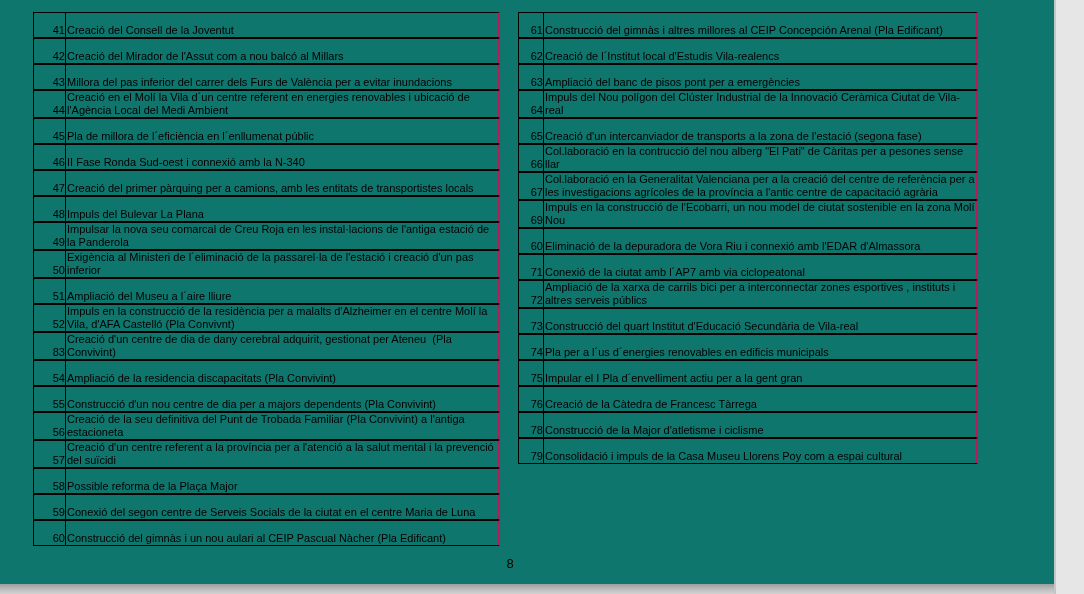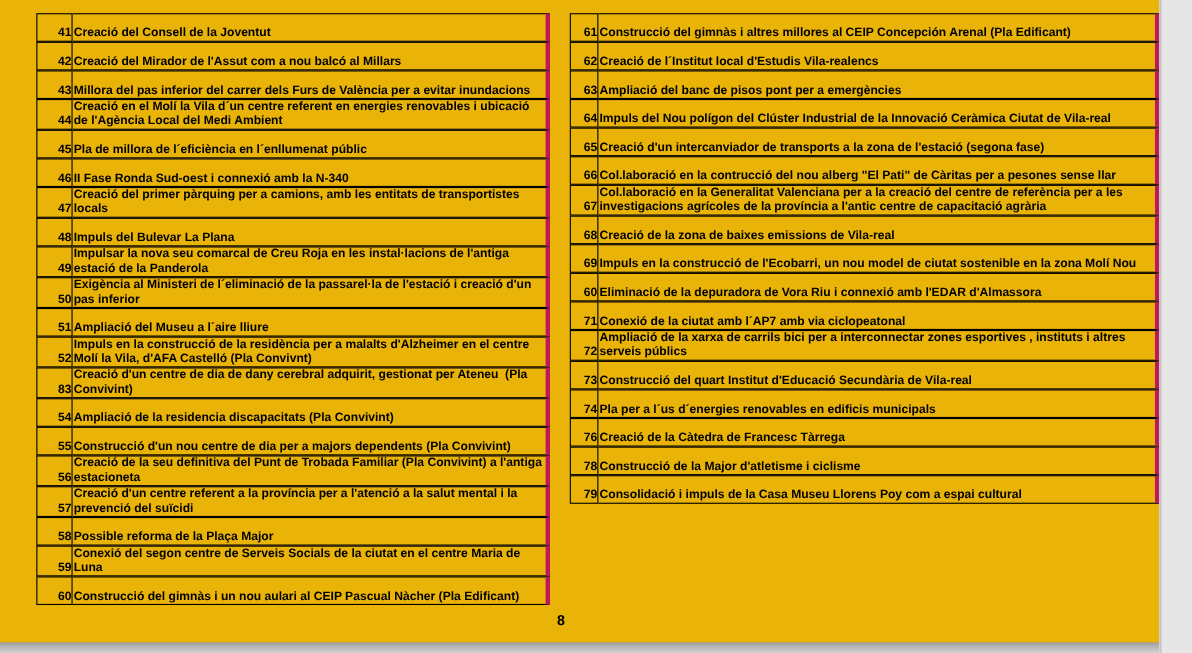--- a/index.html
+++ b/index.html
@@ -13,22 +13,21 @@
     overflow: hidden;
     background: #e7e7e7;
     font-family: "Liberation Sans", sans-serif;
   }
   .page {
     position: absolute;
     left: 0;
     top: 0;
     width: 1054px;
     height: 585px;
-    background: #eab308;
-    font-weight: bold;
+    background: #0f766e;
   }
   .viewer-gutter {
     position: absolute;
     left: 1054px;
     top: 0;
     width: 30px;
     height: 594px;
     background: #e6e6e6;
     border-left: 2px solid #c6c6c6;
     box-sizing: border-box;
@@ -59,33 +58,33 @@
     overflow: hidden;
     white-space: pre-wrap;
     word-wrap: break-word;
   }
   table.items td.num {
     border-left: 1px solid #000000;
     border-right: 1px solid #000000;
     text-align: right;
   }
   table.items td.txt {
-    border-right: 4px solid #be185d;
+    border-right: 2px solid #be185d;
     padding-left: 1px;
   }
   #tbl-left {
     left: 33px;
     top: 12px;
     width: 467px;
   }
   #tbl-left col.c-num { width: 33px; }
   #tbl-right {
     left: 518px;
     top: 12px;
-    width: 536px;
+    width: 460px;
   }
   #tbl-right col.c-num { width: 26px; }
   .page-number {
     position: absolute;
     left: 0;
     top: 556px;
     width: 1020px;
     text-align: center;
     font-size: 13px;
     color: #000000;
@@ -213,24 +212,20 @@
         </tr>
         <tr>
           <td class="num">66</td>
           <td class="txt">Col.laboració en la contrucció del nou alberg "El Pati" de Càritas per a pesones sense llar</td>
         </tr>
         <tr>
           <td class="num">67</td>
           <td class="txt">Col.laboració en la Generalitat Valenciana per a la creació del centre de referència per a les investigacions agrícoles de la província a l'antic centre de capacitació agrària</td>
         </tr>
         <tr>
-          <td class="num">68</td>
-          <td class="txt">Creació de la zona de baixes emissions de Vila-real</td>
-        </tr>
-        <tr>
           <td class="num">69</td>
           <td class="txt">Impuls en la construcció de l'Ecobarri, un nou model de ciutat sostenible en la zona Molí Nou</td>
         </tr>
         <tr>
           <td class="num">60</td>
           <td class="txt">Eliminació de la depuradora de Vora Riu i connexió amb l'EDAR d'Almassora</td>
         </tr>
         <tr>
           <td class="num">71</td>
           <td class="txt">Conexió de la ciutat amb l´AP7 amb via ciclopeatonal</td>
@@ -241,20 +236,24 @@
         </tr>
         <tr>
           <td class="num">73</td>
           <td class="txt">Construcció del quart Institut d'Educació Secundària de Vila-real</td>
         </tr>
         <tr>
           <td class="num">74</td>
           <td class="txt">Pla per a l´us d´energies renovables en edificis municipals</td>
         </tr>
         <tr>
+          <td class="num">75</td>
+          <td class="txt">Impular el I Pla d´envelliment actiu per a la gent gran</td>
+        </tr>
+        <tr>
           <td class="num">76</td>
           <td class="txt">Creació de la Càtedra de Francesc Tàrrega</td>
         </tr>
         <tr>
           <td class="num">78</td>
           <td class="txt">Construcció de la Major d'atletisme i ciclisme</td>
         </tr>
         <tr>
           <td class="num">79</td>
           <td class="txt">Consolidació i impuls de la Casa Museu Llorens Poy com a espai cultural</td>

